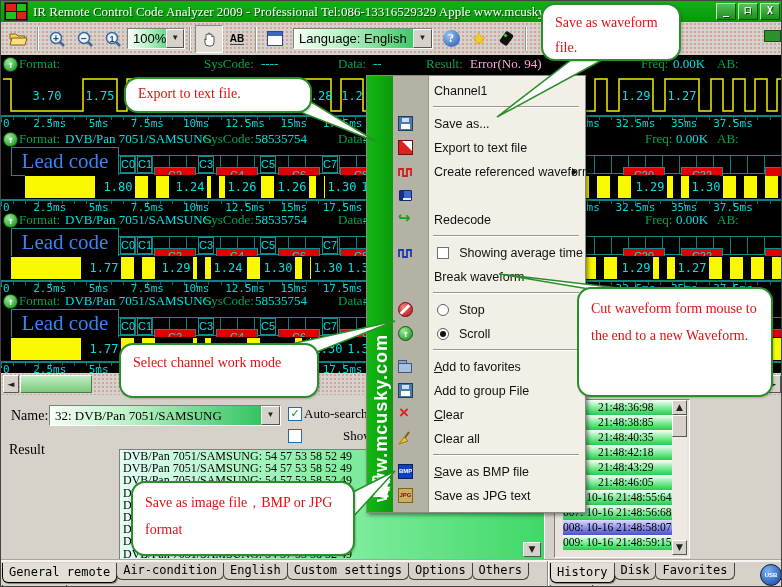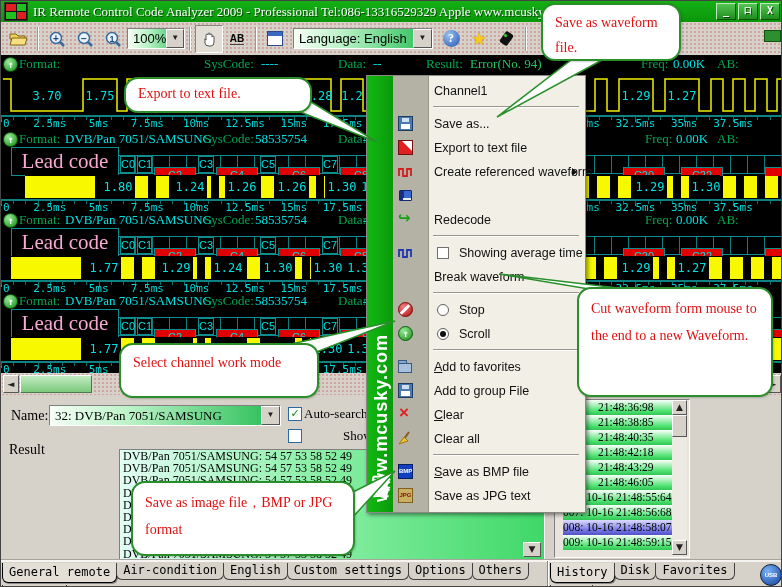--- a/index.html
+++ b/index.html
@@ -27,25 +27,25 @@
   .tsep{width:1px;height:24px;background:#9c988e;border-right:1px solid #fff;margin:0 4px;}
   .combo{height:21px;border:1px solid #808080;border-bottom-color:#fff;border-right-color:#fff;
          background:linear-gradient(90deg,#f6fff6,#baf2c6 35%,#22bc52);display:flex;align-items:center;
          padding-left:5px;font:13px "Liberation Sans",sans-serif;color:#000;box-sizing:border-box;}
   .combo .arr{width:17px;height:17px;background:#d6d2ca;border:1px solid #fff;border-right-color:#555;
               border-bottom-color:#555;margin-left:auto;font:8px/15px sans-serif;text-align:center;color:#222;}
   
   #waves{left:0;top:54px;width:782px;height:318px;background:#000;overflow:hidden;}
   .hg{position:absolute;top:1px;color:#00a550;font:13px "Liberation Serif",serif;white-space:pre;}
   .hc{position:absolute;top:1px;color:#00e0e0;font:13px "Liberation Serif",serif;white-space:pre;}
-  .hr{position:absolute;top:1px;color:#22c55e;font:13px "Liberation Serif",serif;white-space:pre;}
+  .hr{position:absolute;top:1px;color:#f9a8d4;font:13px "Liberation Serif",serif;white-space:pre;}
   .chicon{position:absolute;width:13px;height:13px;border-radius:50%;
           background:radial-gradient(circle at 35% 30%,#9ae89a,#0f8f0f);border:1px solid #0a5c0a;
           color:#fff;font:bold 10px/13px "DejaVu Sans Mono",monospace;text-align:center;}
-  .lead{position:absolute;border:1px solid #0d8d8d;background:#000;color:#f9a8d4;
+  .lead{position:absolute;border:1px solid #0d8d8d;background:#000;color:#3b82f6;
         font:21px "Liberation Serif",serif;text-align:center;}
   .cellstrip{position:absolute;background:#000 repeating-linear-gradient(90deg,transparent 0 16px,#0d7d7d 16px 17px);
              border-top:1px solid #0d8d8d;border-bottom:1px solid #0d8d8d;box-sizing:border-box;}
   .cell{position:absolute;top:0;height:17px;border:1px solid #0d8d8d;box-sizing:border-box;background:#000;
         color:#00e0e0;font:11px "Liberation Sans",sans-serif;line-height:15px;text-align:center;}
   .cell.red{background:#e00000;margin-top:11px;}
   .bars{position:absolute;background:#000;}
   .leadbar{position:absolute;left:0;top:1px;width:70px;height:22px;background:#f8f800;}
   .stripes{position:absolute;top:1px;height:22px;
            background:repeating-linear-gradient(90deg,#f8f800 0 13px,#000 13px 21px);}
@@ -517,21 +517,21 @@
           </svg></div>
         <div class="micon" style="top: 112px;">
           <i style="position:absolute;left:1px;top:2px;right:1px;bottom:2px;background:linear-gradient(90deg,#16307e 4px,#3a66d0 4px);border:1px solid #122a6a;border-radius:1px;"></i>
           <i style="position:absolute;left:5px;bottom:3px;right:2px;height:2px;background:#e8eef8;"></i>
         </div>
         <div class="mi" style="top: 132px;">Redecode</div>
         <div class="micon" style="top: 136px;">
           <i style="position:absolute;left:0;top:-3px;color:#18a018;font:bold 15px 'DejaVu Sans',sans-serif;">↪</i>
         </div>
         <div class="msep" style="top: 159px;"></div>
-        <div class="mi ind" style="top: 165px;">Showing average time</div>
+        <div class="mi ind" style="top: 165px; text-align: center;">Showing average time</div>
         <div class="mchk" style="top: 171px;"></div>
         <div class="micon" style="top: 169px;"><svg width="16" height="15" viewBox="0 0 16 15">
             <path d="M1,12 V5 H5 V12 H9 V5 H13 V12" fill="none" stroke="#2038b0" stroke-width="1.8"></path>
           </svg></div>
         <div class="mi" style="top: 189px;">Break waveform</div>
         <div class="msep" style="top: 216px;"></div>
         <div class="mi ind" style="top: 222px;">Stop</div>
         <div class="mrad" style="top: 228px;"></div>
         <div class="micon" style="top: 226px;">
           <i style="position:absolute;inset:0;border-radius:50%;background:radial-gradient(circle at 35% 30%,#f08080,#b01010);border:1px solid #800808;"></i>

